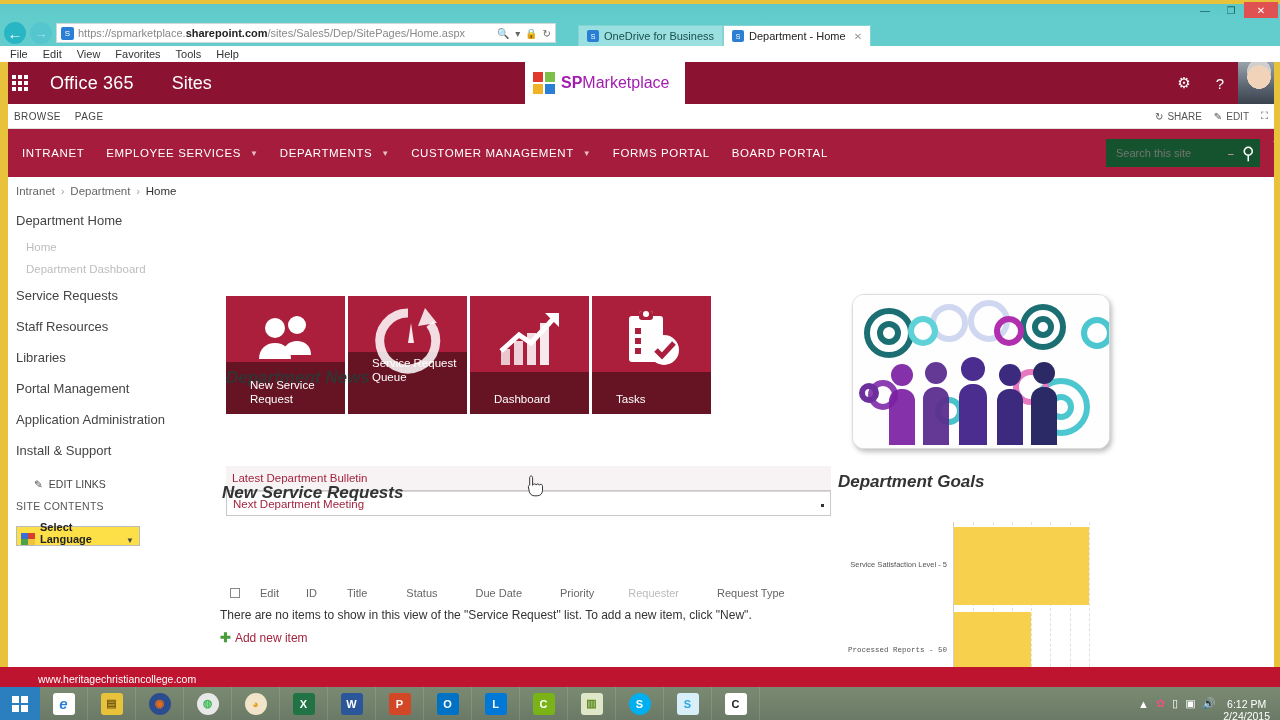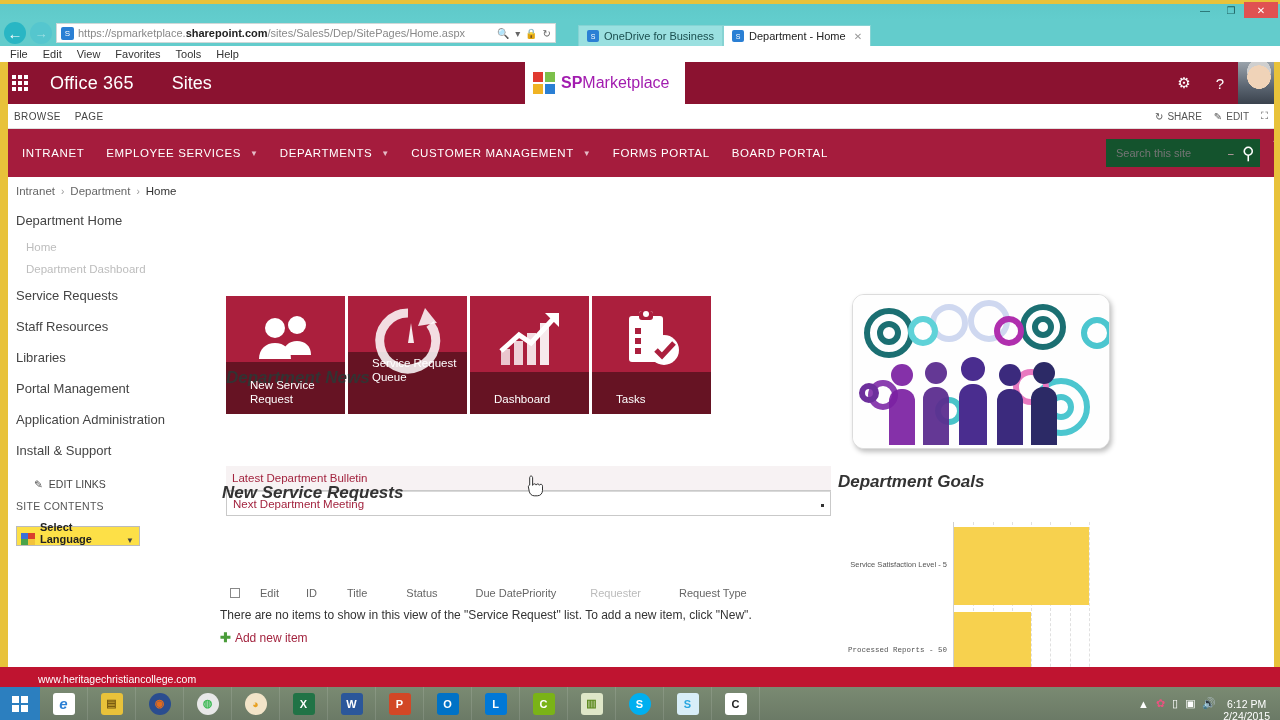--- a/index.html
+++ b/index.html
@@ -456,21 +456,21 @@
 
     <div class="h2" style="left:222px; top:421px;">New Service Requests</div>
     <div class="listwp">
       <div class="lhead">
         <span class="cb"></span>
         <span style="margin-left:20px">Edit</span>
         <span style="margin-left:27px">ID</span>
         <span style="margin-left:30px">Title</span>
         <span style="margin-left:39px">Status</span>
         <span style="margin-left:38px">Due Date</span>
-        <span style="">Priority</span>
+        <span style="margin-left:38px">Priority</span>
         <span style="margin-left:34px; color:#bbb">Requester</span>
         <span style="margin-left:38px">Request Type</span>
       </div>
       <div class="lmsg">There are no items to show in this view of the "Service Request" list. To add a new item, click "New".</div>
       <div class="ladd">
         <span class="plus">✚</span>
         <span>Add new item</span>
       </div>
     </div>
 

